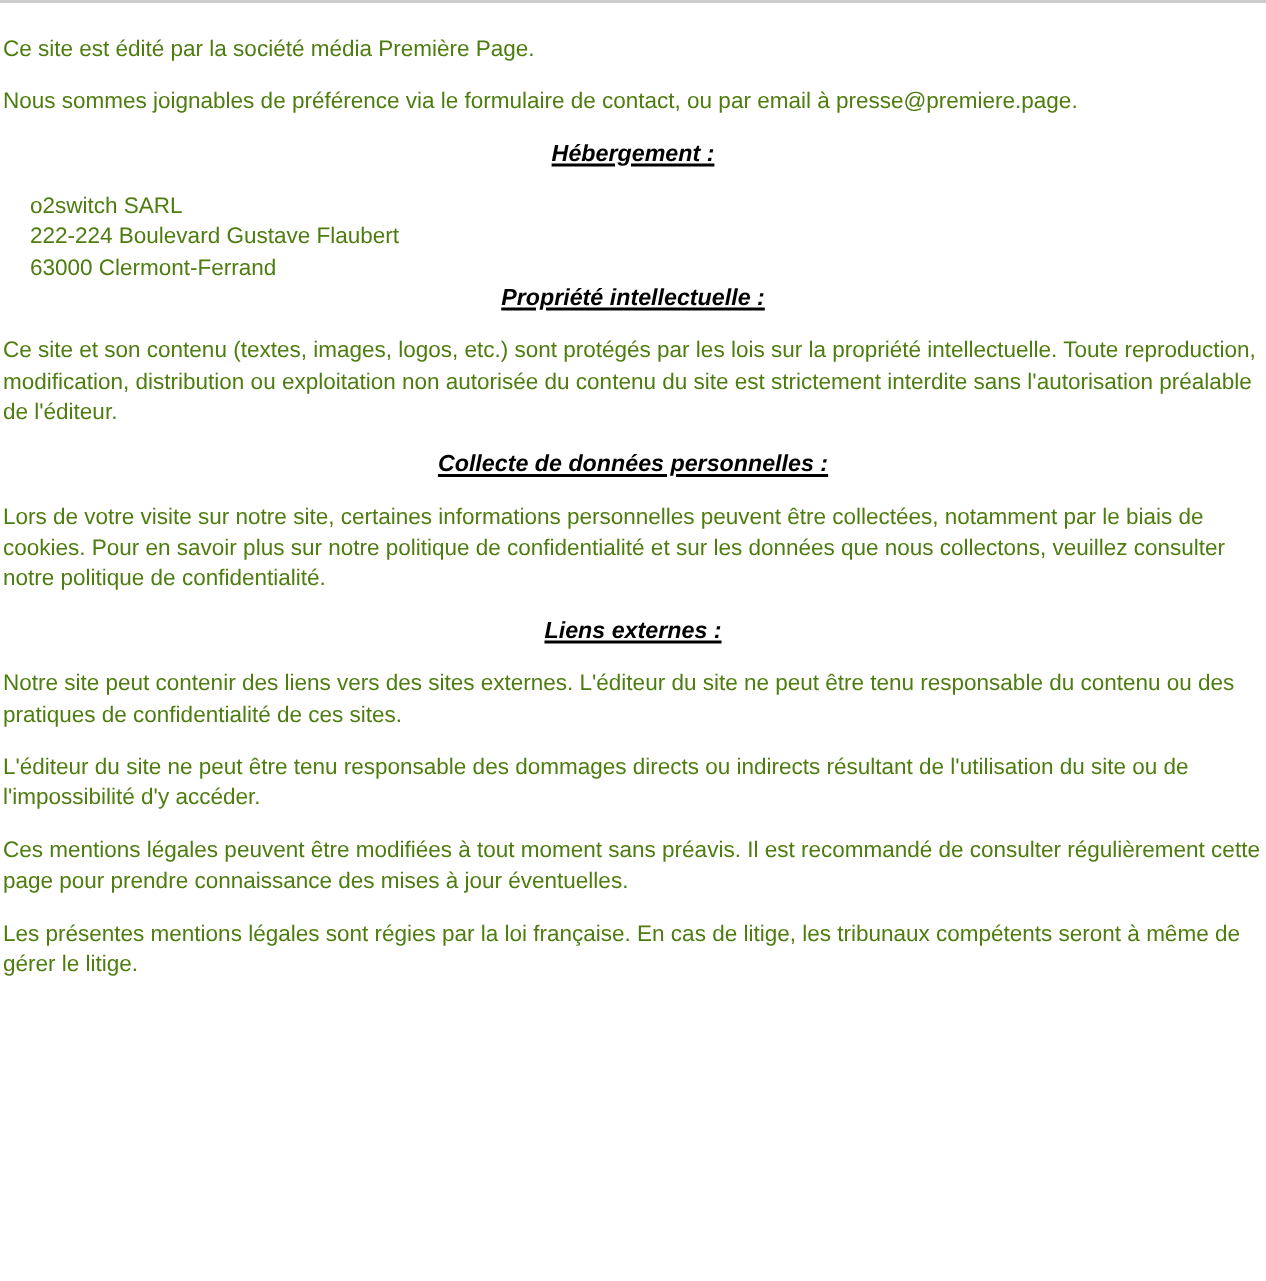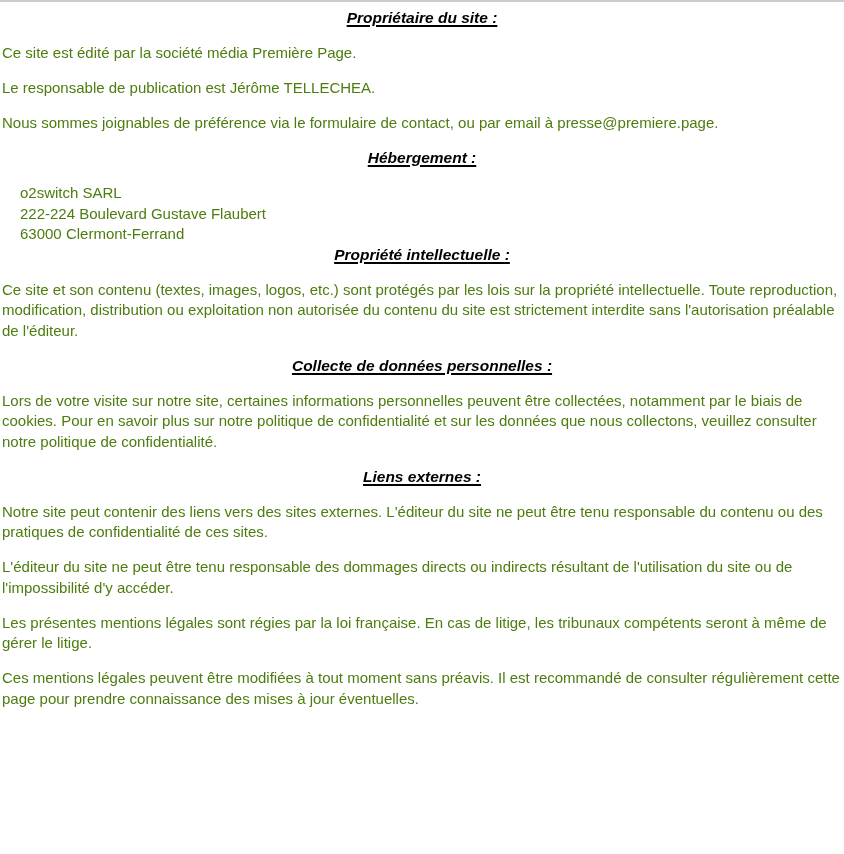--- a/index.html
+++ b/index.html
@@ -45,29 +45,27 @@
   }
   .address + .heading {
     margin-top: 0;
   }
 </style>
 </head>
 <body>
 
 <div class="page">
   <main class="sections" id="sections">
-      <div class="heading">Propriétaire du site :</div>
       <p class="para">Ce site est édité par la société média Première Page.</p>
-      <p class="para">Le responsable de publication est Jérôme TELLECHEA.</p>
       <p class="para">Nous sommes joignables de préférence via le formulaire de contact, ou par email à presse@premiere.page.</p>
       <div class="heading">Hébergement :</div>
       <p class="para address"><span>o2switch SARL</span><br><span>222-224 Boulevard Gustave Flaubert</span><br><span>63000 Clermont-Ferrand</span></p>
       <div class="heading">Propriété intellectuelle :</div>
       <p class="para">Ce site et son contenu (textes, images, logos, etc.) sont protégés par les lois sur la propriété intellectuelle. Toute reproduction, modification, distribution ou exploitation non autorisée du contenu du site est strictement interdite sans l'autorisation préalable de l'éditeur.</p>
       <div class="heading">Collecte de données personnelles :</div>
       <p class="para">Lors de votre visite sur notre site, certaines informations personnelles peuvent être collectées, notamment par le biais de cookies. Pour en savoir plus sur notre politique de confidentialité et sur les données que nous collectons, veuillez consulter notre politique de confidentialité.</p>
       <div class="heading">Liens externes :</div>
       <p class="para">Notre site peut contenir des liens vers des sites externes. L'éditeur du site ne peut être tenu responsable du contenu ou des pratiques de confidentialité de ces sites.</p>
       <p class="para">L'éditeur du site ne peut être tenu responsable des dommages directs ou indirects résultant de l'utilisation du site ou de l'impossibilité d'y accéder.</p>
+      <p class="para">Ces mentions légales peuvent être modifiées à tout moment sans préavis. Il est recommandé de consulter régulièrement cette page pour prendre connaissance des mises à jour éventuelles.</p>
       <p class="para">Les présentes mentions légales sont régies par la loi française. En cas de litige, les tribunaux compétents seront à même de gérer le litige.</p>
-      <p class="para">Ces mentions légales peuvent être modifiées à tout moment sans préavis. Il est recommandé de consulter régulièrement cette page pour prendre connaissance des mises à jour éventuelles.</p>
     </main>
 </div>
 
 </body></html>

